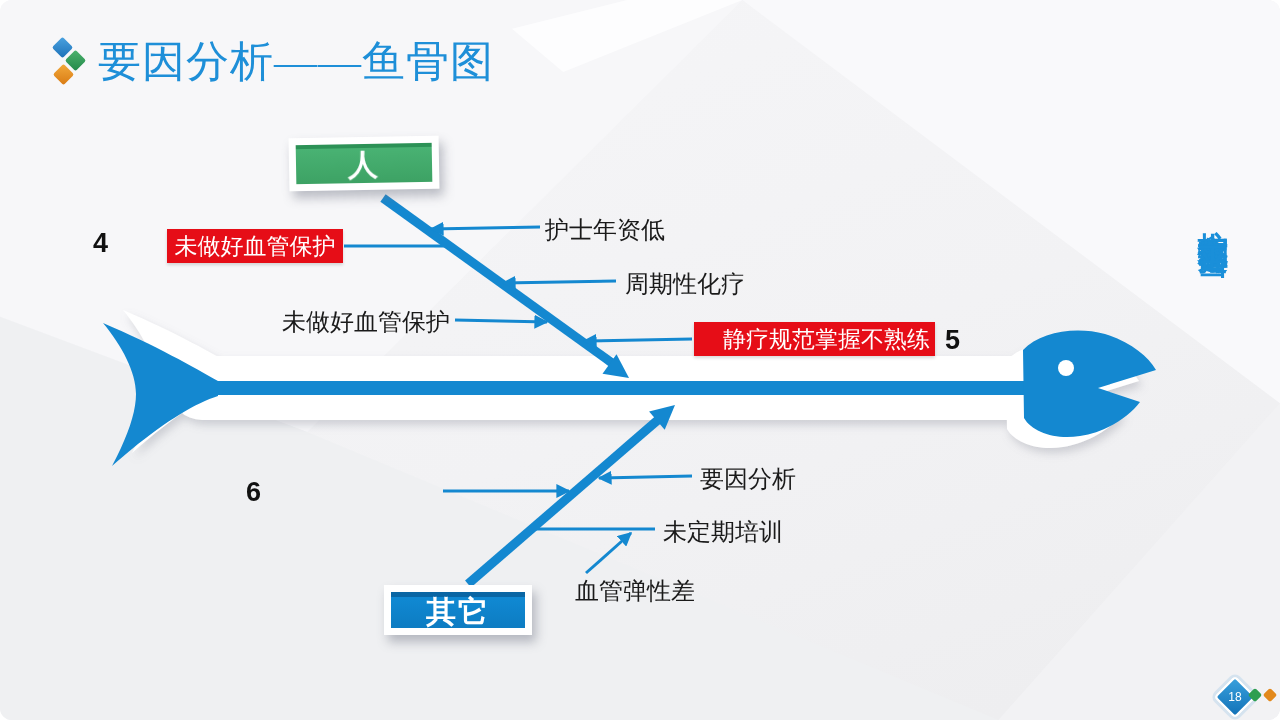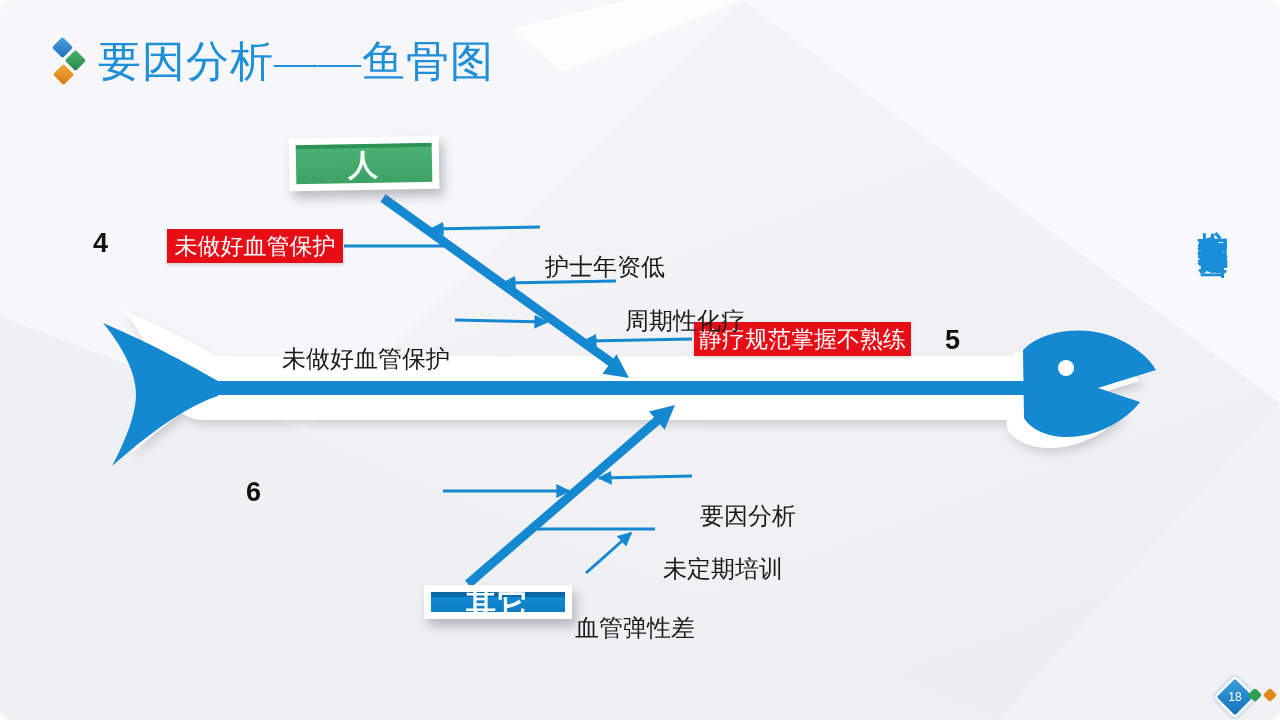--- a/index.html
+++ b/index.html
@@ -28,33 +28,33 @@
     font-family:"Liberation Serif","DejaVu Serif",serif;
     font-size:43px;color:#1e8fd8;letter-spacing:1px;white-space:nowrap;text-align:right;
   }
 
   
   .cat-frame{position:absolute;background:#fff;box-shadow:4px 7px 10px rgba(110,116,130,.45);}
   .cat-inner{position:absolute;inset:7px;display:flex;align-items:center;justify-content:center;
     color:#fff;font-weight:bold;font-size:30px;letter-spacing:2px;}
   .frame-person{left:289px;top:137px;width:150px;height:53px;transform:rotate(-1deg);}
   .inner-person{background:linear-gradient(180deg,#49b273 0%,#3da264 100%);border-top:4px solid #2c9156;}
-  .frame-other{left:384px;top:585px;width:148px;height:34px;margin-left:40px;}
+  .frame-other{left:384px;top:585px;width:148px;height:50px;}
   .inner-other{background:linear-gradient(180deg,#1089d3 0%,#0d7cc2 100%);border-top:5px solid #0a66a4;}
 
   
   .red-box{position:absolute;background:#e60d17;color:#fff;font-size:23px;
     display:flex;align-items:center;justify-content:center;white-space:nowrap;
     box-shadow:0 2px 3px rgba(0,0,0,.15);}
   .rb1{left:167px;top:229px;width:176px;height:34px;}
-  .rb2{left:694px;top:322px;width:217px;height:34px;}
+  .rb2{left:694px;top:322px;width:217px;height:34px;padding-left:24px;}
   .rb3{left:307px;top:477px;width:130px;height:34px;}
 
   
-  .lbl{position:absolute;font-size:24px;color:#1a1a1a;white-space:nowrap;margin-top:37px;}
+  .lbl{position:absolute;font-size:24px;color:#1a1a1a;white-space:nowrap;}
   .l1{left:545px;top:214px;}
   .l2{left:625px;top:268px;}
   .l3{left:282px;top:306px;}
   .l4{left:700px;top:463px;}
   .l5{left:663px;top:516px;}
   .l6{left:575px;top:575px;}
 
   
   .num{position:absolute;font-size:27px;font-weight:bold;color:#111;}
   .n4{left:93px;top:228px;}

